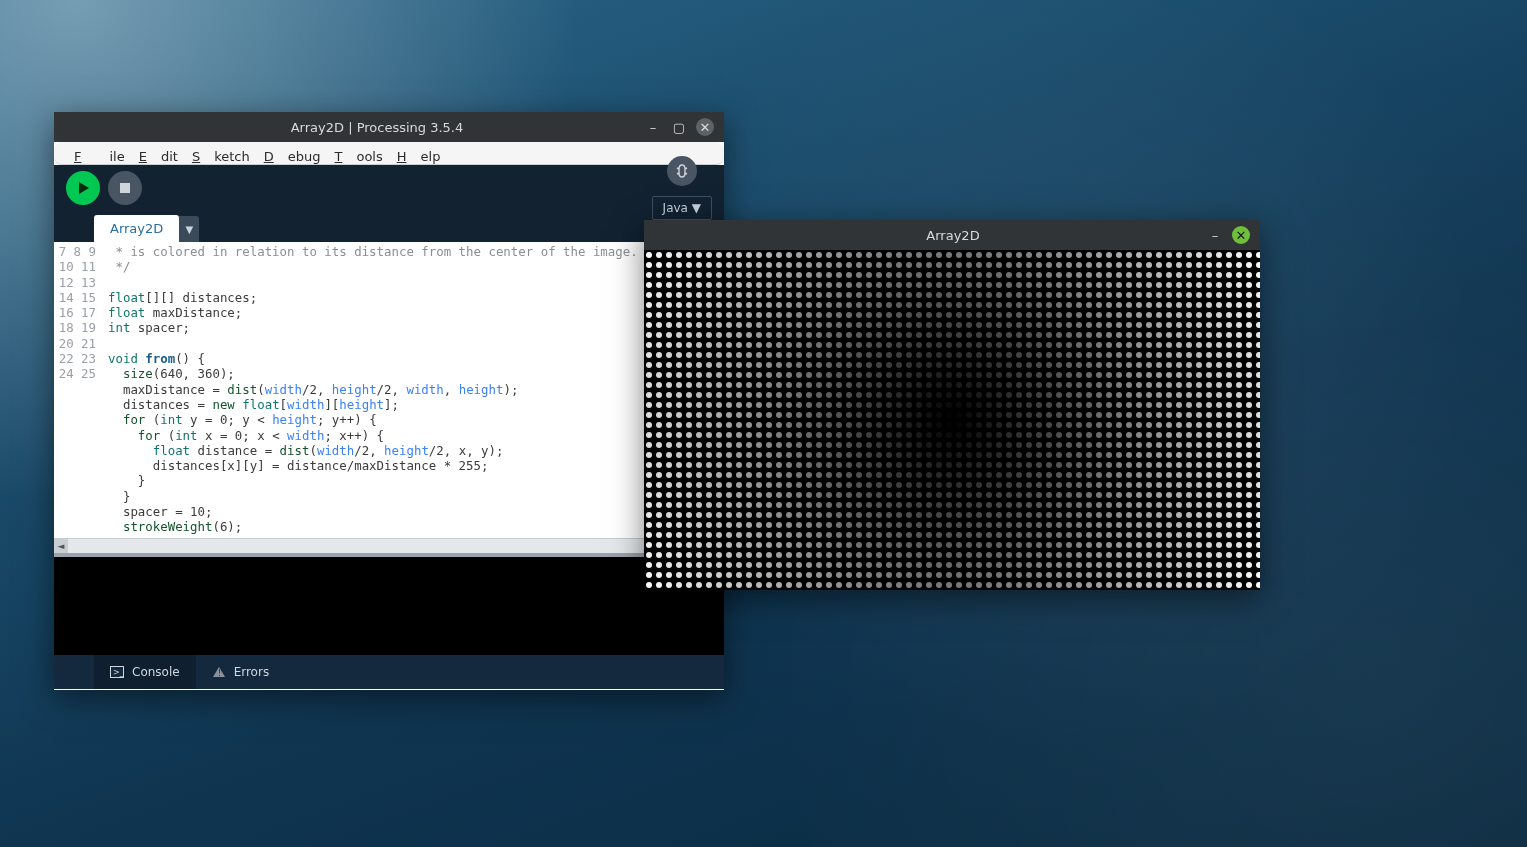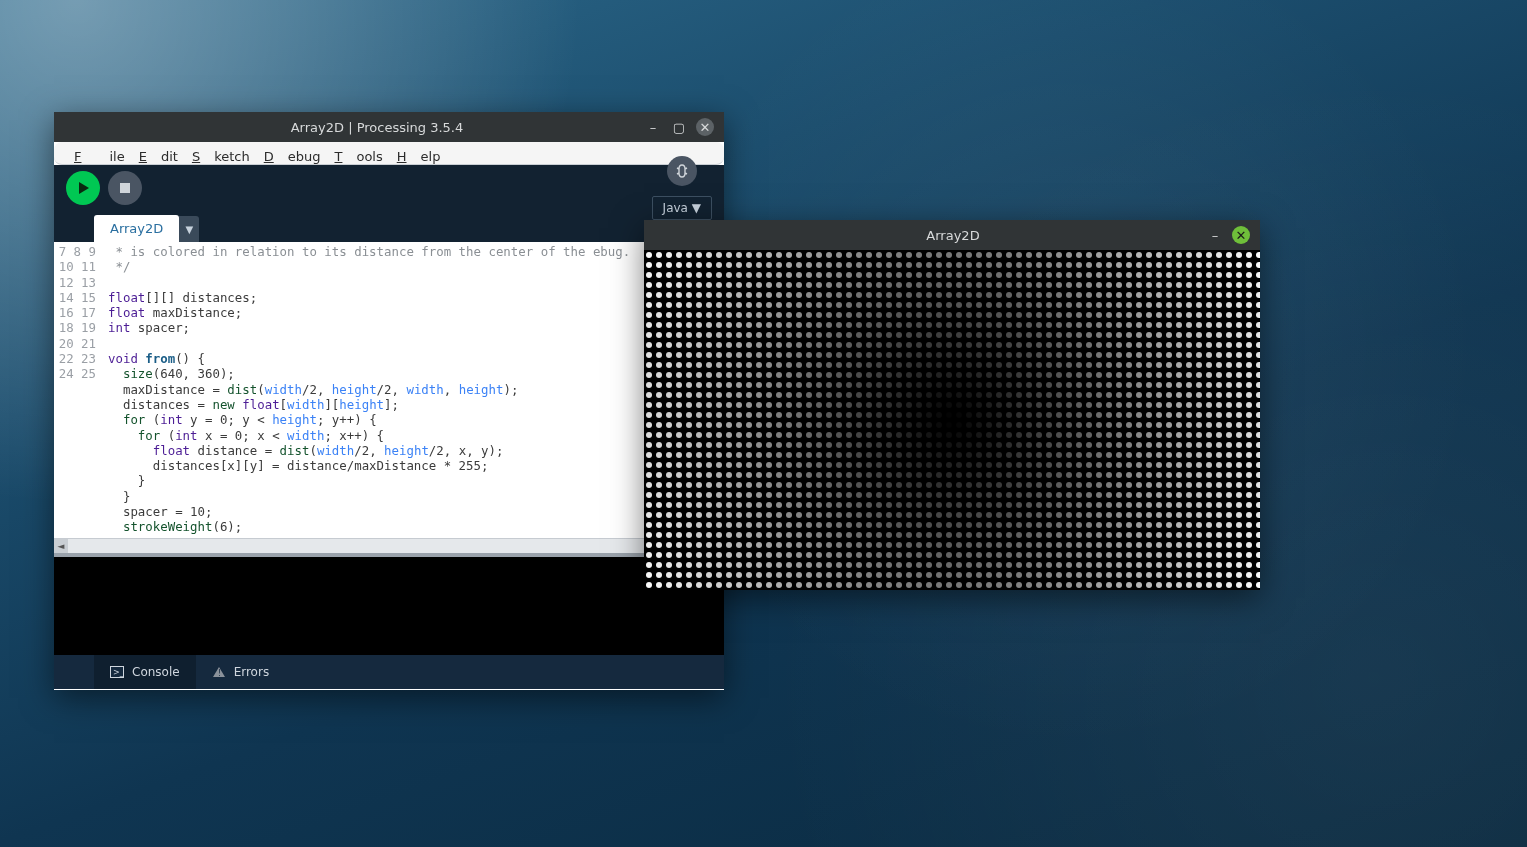--- a/index.html
+++ b/index.html
@@ -26,21 +26,21 @@
   .runbtn svg,.stopbtn svg{display:block}
   .tbright{margin-left:auto;display:flex;align-items:center;gap:10px;flex-direction:column;}
   .dbgbtn{width:30px;height:30px;border-radius:50%;background:#4a5563;display:flex;align-items:center;justify-content:center;cursor:pointer;}
   .modebox{border:1px solid #3c4f61;color:#c7d2dd;padding:4px 10px;border-radius:2px;cursor:pointer;font-size:12px;}
   .tabbar{height:32px;background:#122231;display:flex;align-items:flex-end;padding-left:40px;}
   .tab{background:#fff;color:#2a6fa0;padding:6px 16px;border-top-left-radius:3px;border-top-right-radius:3px;font-size:13px;}
   .tabarrow{background:#3a4a5a;color:#c7d2dd;width:20px;height:26px;display:flex;align-items:center;justify-content:center;font-size:10px;cursor:pointer;border-top-right-radius:3px;}
   .editor{height:296px;overflow:hidden;display:flex;background:#fff;font-family:"DejaVu Sans Mono",Menlo,Consolas,monospace;font-size:12.4px;}
   .gutter{width:42px;background:#fff;color:#9a9fa5;text-align:right;padding:2px 6px 8px 0;line-height:15.3px;}
   .code{flex:1;white-space:pre;padding:2px 6px;line-height:15.3px;color:#3b3b3b;}
-  .k-type{color:#4c1d95;}
+  .k-type{color:#0f766e;}
   .k-kw{color:#14532d;}
   .k-sys{color:#3b82f6;}
   .k-name{font-weight:bold;color:#1a5d87;}
   .k-cm{color:#8a8f94;}
   .hscroll{height:14px;background:#e5e8eb;border-top:1px solid #c6cbd1;position:relative;}
   .hscroll .arrow{width:14px;height:14px;background:#c9ced3;position:absolute;top:0;display:flex;align-items:center;justify-content:center;font-size:9px;color:#555;cursor:pointer;}
   .hscroll .arrow.l{left:0;} .hscroll .arrow.r{right:0;}
   .sep{height:4px;background:#9aa2ab;}
   .console{height:98px;background:#000;}
   .bottombar{height:34px;background:#15293e;display:flex;align-items:center;color:#cfd6de;font-size:12px;}
@@ -114,21 +114,21 @@
 17
 18
 19
 20
 21
 22
 23
 24
 25
 </div>
-      <div class="code" id="code"><span class="k-cm"> * is colored in relation to its distance from the center of the ebug.</span>
+      <div class="code" id="code"><span class="k-cm"> * is colored in relation to its distance from the center of the image.</span>
 <span class="k-cm"> */</span>
 
 <span class="k-type">float</span>[][] distances;
 <span class="k-type">float</span> maxDistance;
 <span class="k-type">int</span> spacer;
 
 <span class="k-type">void</span> <span class="k-name">from</span>() {
   <span class="k-kw">size</span>(640, 360);
   maxDistance = <span class="k-kw">dist</span>(<span class="k-sys">width</span>/2, <span class="k-sys">height</span>/2, <span class="k-sys">width</span>, <span class="k-sys">height</span>);
   distances = <span class="k-kw">new</span> <span class="k-type">float</span>[<span class="k-sys">width</span>][<span class="k-sys">height</span>];

